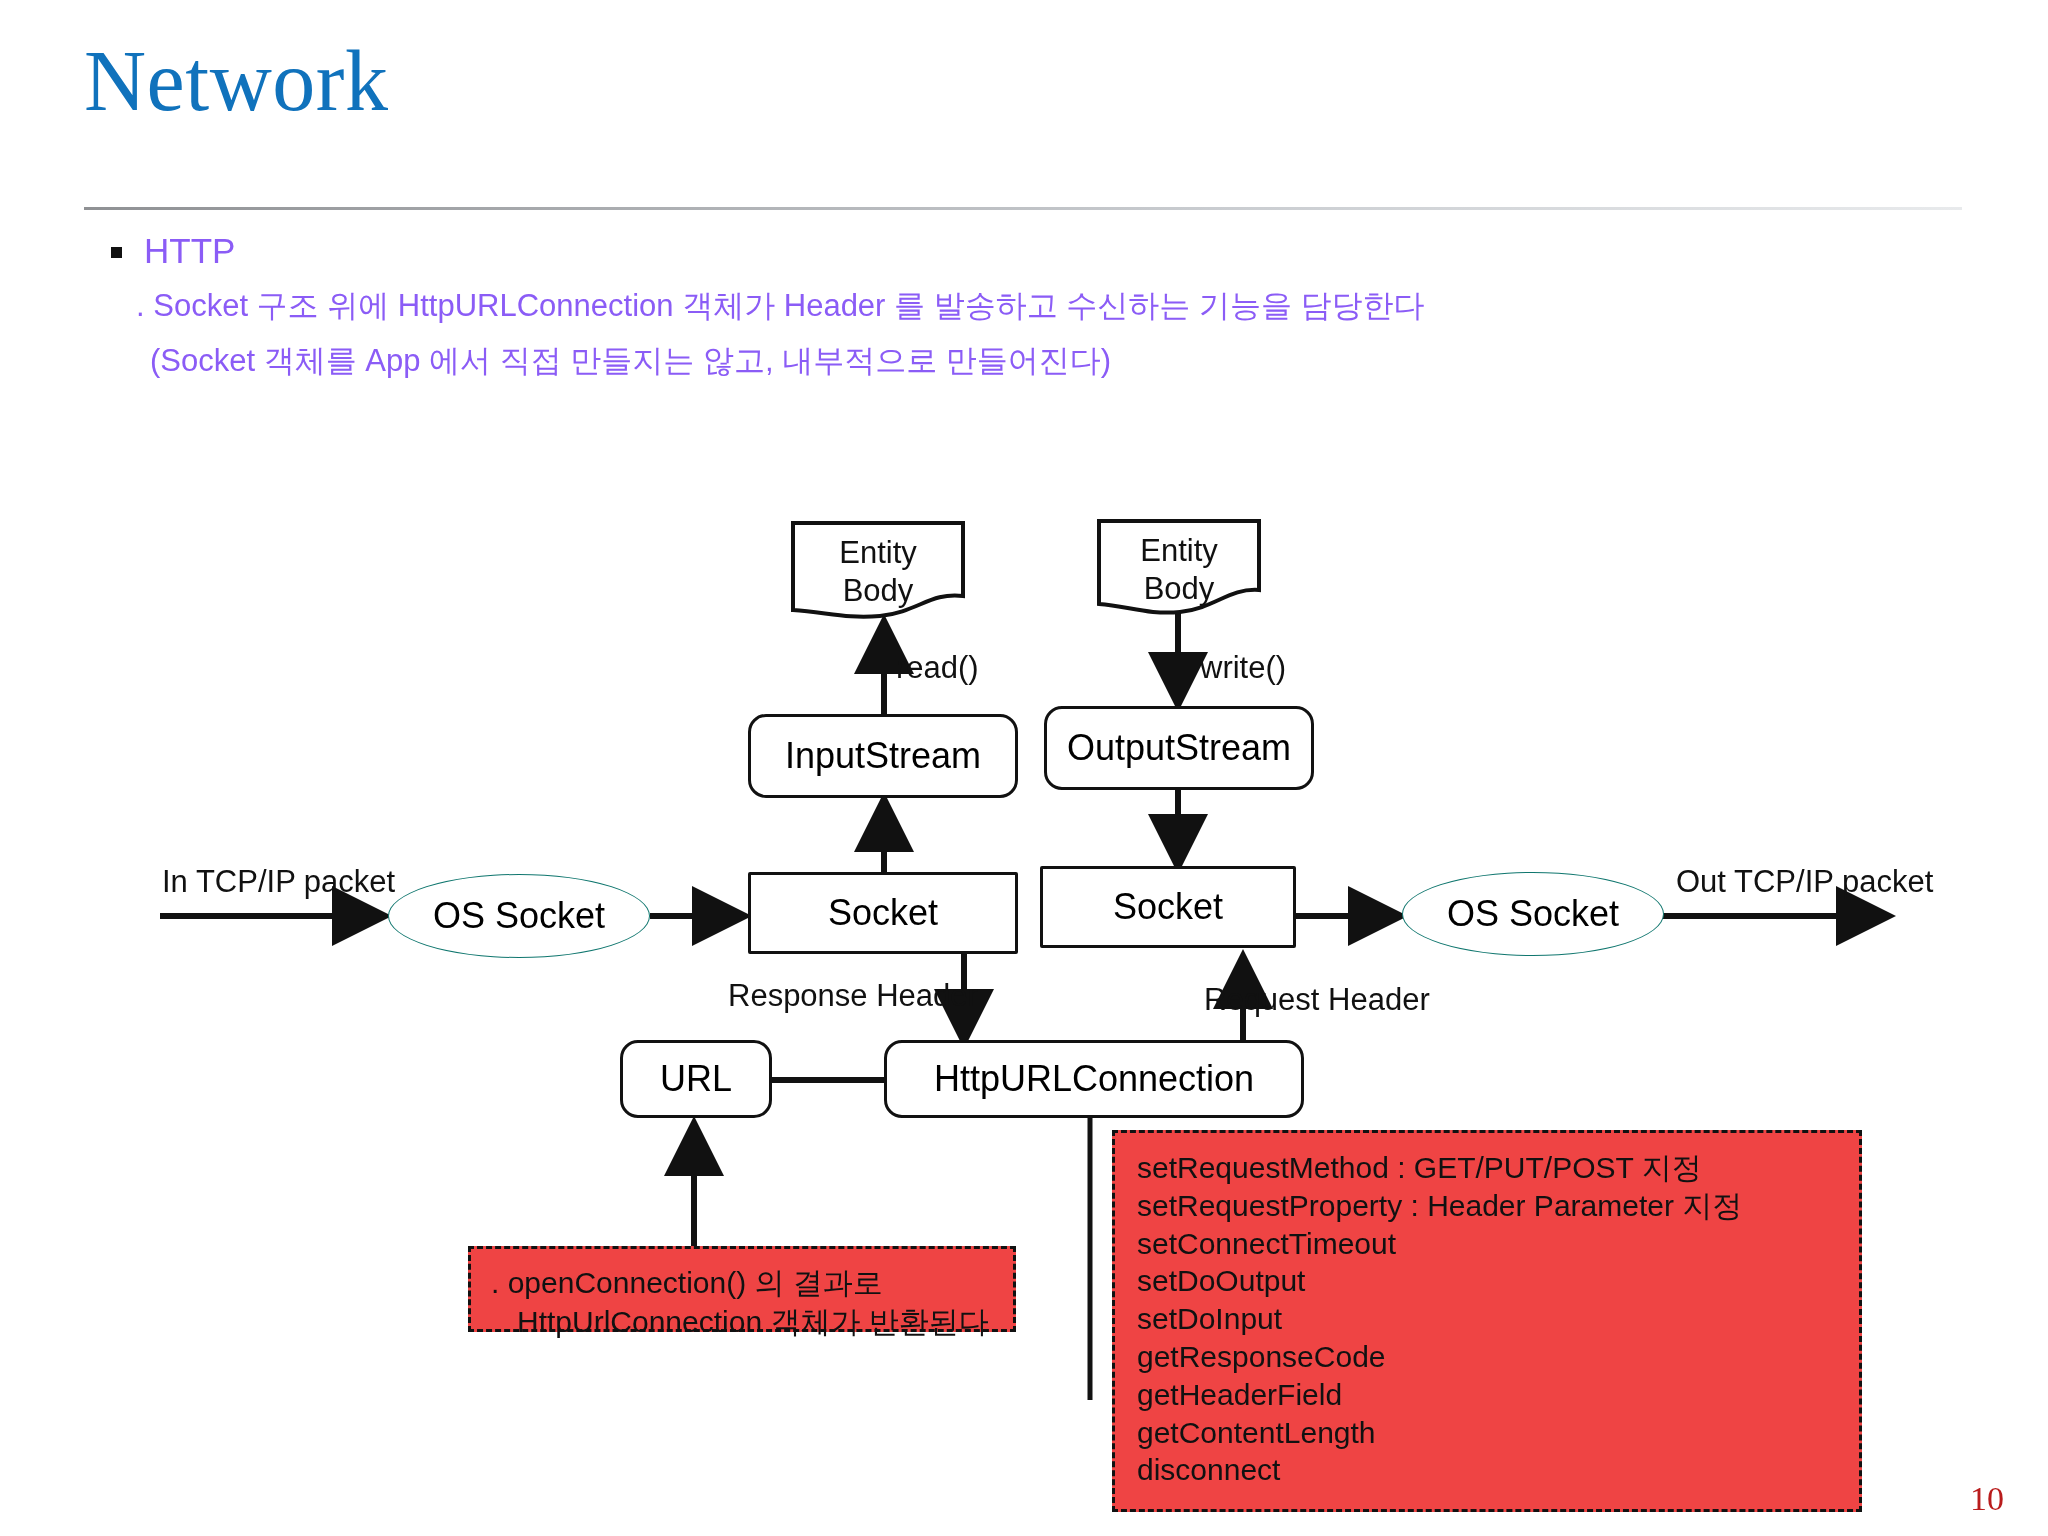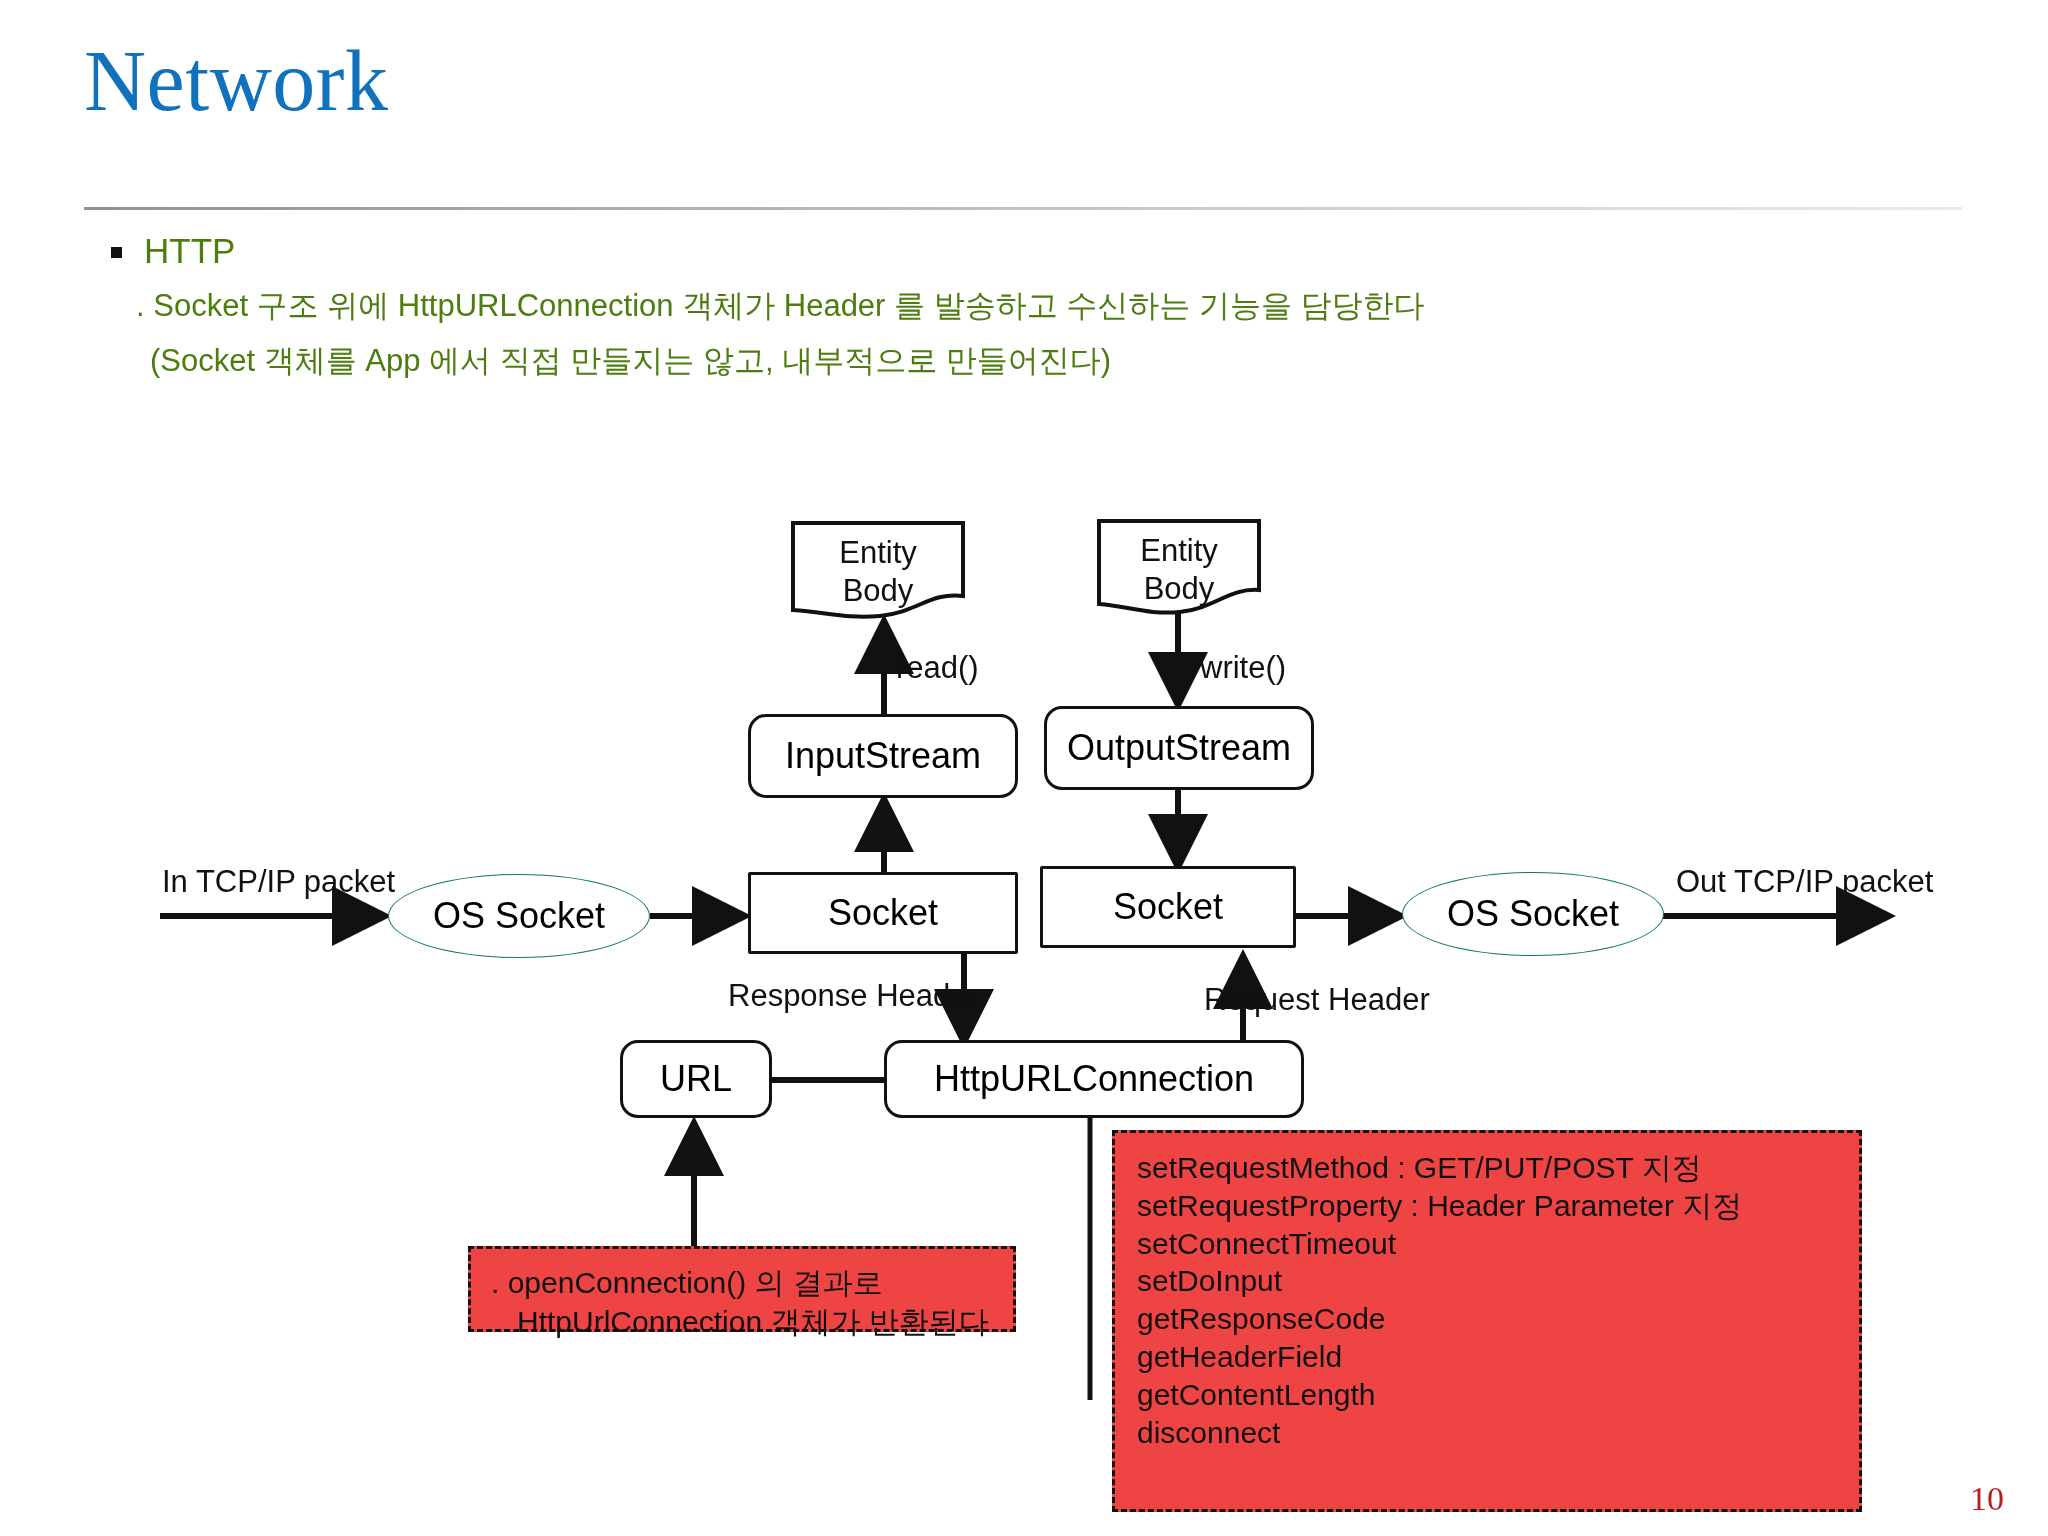--- a/index.html
+++ b/index.html
@@ -21,21 +21,21 @@
     color:#1072BC;
     letter-spacing:0.5px;
     font-weight:400;
   }
   #title-rule{
     position:absolute;left:84px;top:207px;width:1878px;height:3px;
     background:linear-gradient(to right,#8f9194,#c9ccd0 60%,#e8eaec);
   }
 
   
-  .bullet-row{position:absolute;font-size:31px;color:#4d7c0f;white-space:nowrap;}
+  .bullet-row{position:absolute;font-size:31px;color:#8b5cf6;white-space:nowrap;}
   #b-http-marker{position:absolute;left:111px;top:247px;width:11px;height:11px;background:#111;}
   #b-http{left:144px;top:231px;font-size:35px;}
   #b-l1{left:136px;top:285px;}
   #b-l2{left:150px;top:340px;}
   #b-l3{left:136px;top:392px;}
 
   
   #page-number{
     position:absolute;right:44px;bottom:18px;
     font-family:"Liberation Serif", serif;font-size:34px;color:#b91c1c;
@@ -183,20 +183,21 @@
 
   <div class="callout" style="left:468px;top:1246px;width:548px;height:86px;">
     <div class="ln">. openConnection() 의 결과로</div>
     <div class="ln" style="padding-left:26px;">HttpUrlConnection 객체가 반환된다</div>
   </div>
 
   <div class="callout" id="callout-methods" style="left:1112px;top:1130px;width:750px;height:382px;">
     <div class="ln">setRequestMethod  : GET/PUT/POST 지정</div>
     <div class="ln">setRequestProperty : Header Parameter 지정</div>
     <div class="ln">setConnectTimeout</div>
+    <div class="ln">setDoOutput</div>
     <div class="ln">setDoInput</div>
     <div class="ln">getResponseCode</div>
     <div class="ln">getHeaderField</div>
     <div class="ln">getContentLength</div>
     <div class="ln">disconnect</div>
   </div>
 
   <div id="page-number">10</div>
 
 </div>

